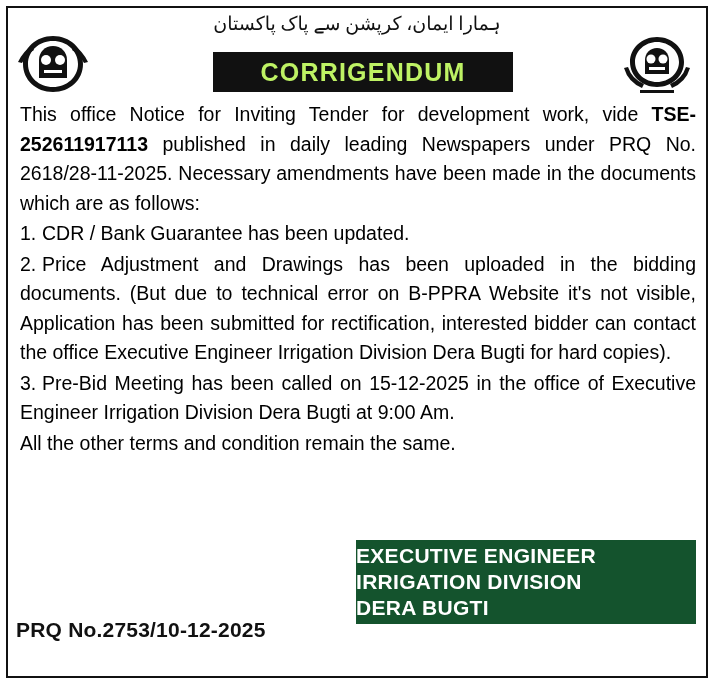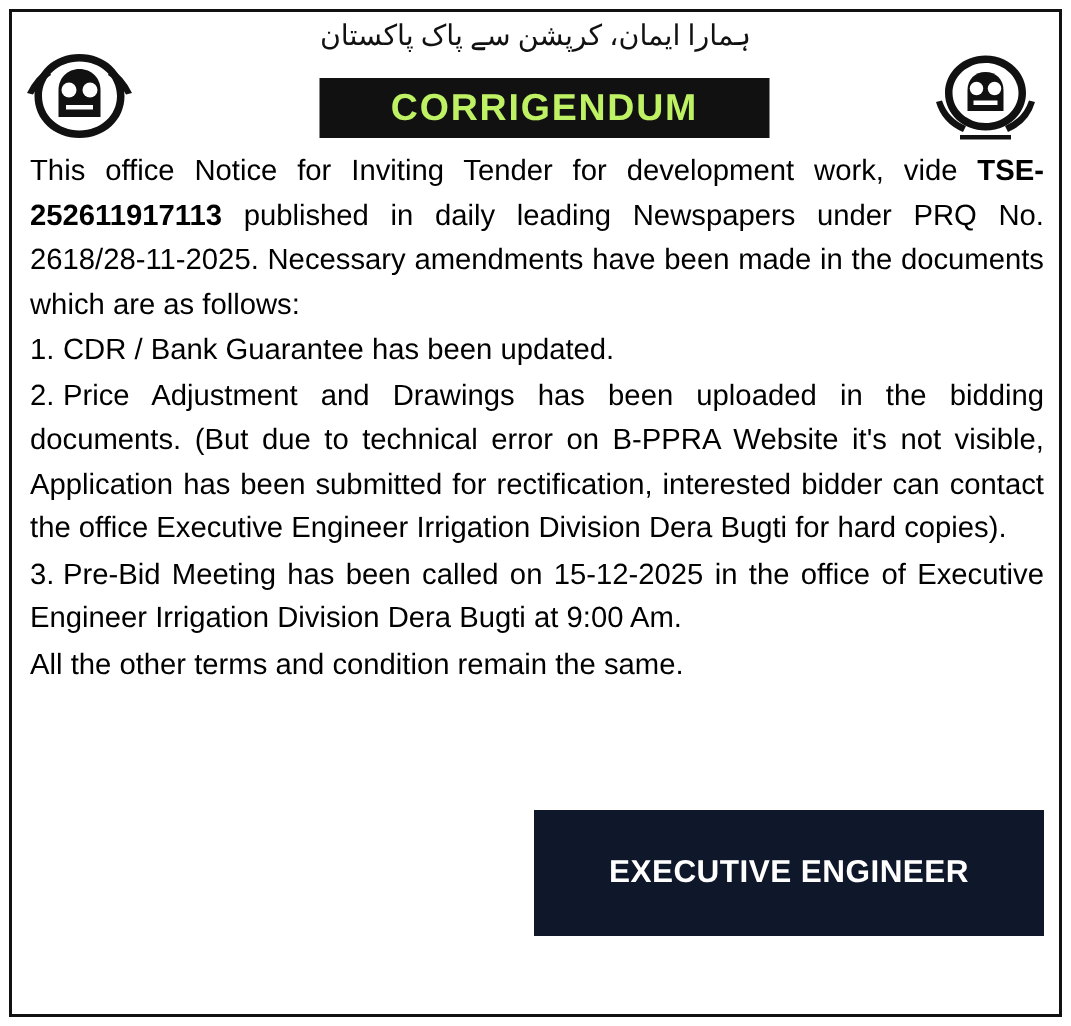--- a/index.html
+++ b/index.html
@@ -102,25 +102,25 @@
     width: 22px;
   }
 
   
   .sign-block {
     position: absolute;
     left: 356px;
     top: 540px;
     width: 340px;
     height: 84px;
-    background: #0f172a;
+    background: #14532d;
     color: #ffffff;
     display: flex;
     flex-direction: column;
-    align-items: center;
+    align-items: flex-start;
     justify-content: center;
     font-size: 21px;
     font-weight: bold;
     line-height: 26px;
     letter-spacing: 0.3px;
   }
 
   .prq-bottom {
     position: absolute;
     left: 16px;
@@ -227,22 +227,25 @@
       <span class="num">2.</span><span>Price Adjustment and Drawings has been uploaded in the bidding documents. (But due to technical error on B-PPRA Website it's not visible, Application has been submitted for rectification, interested bidder can contact the office Executive Engineer Irrigation Division Dera Bugti for hard copies).</span>
     </p>
     <p class="para">
       <span class="num">3.</span><span>Pre-Bid Meeting has been called on 15-12-2025 in the office of Executive Engineer Irrigation Division Dera Bugti at 9:00 Am.</span>
     </p>
     <p class="para">All the other terms and condition remain the same.</p>
   </div>
 
   <div class="sign-block">
     <div>EXECUTIVE ENGINEER</div>
-  </div>
-
+    <div>IRRIGATION DIVISION</div>
+    <div>DERA BUGTI</div>
+  </div>
+
+  <div class="prq-bottom">PRQ No.2753/10-12-2025</div>
 
   <div class="footer">
     <div class="item">
       <span class="badge globe">
         <svg width="15" height="15" viewBox="0 0 20 20" aria-hidden="true">
           <circle cx="10" cy="10" r="8.5" fill="#4a86c8"></circle>
           <path d="M10 1.5 C6 5 6 15 10 18.5 C14 15 14 5 10 1.5 Z" fill="#bcd7ef"></path>
           <path d="M1.8 7.5 h16.4 M1.8 12.5 h16.4" stroke="#ffffff" stroke-width="1" fill="none"></path>
         </svg>
       </span>

